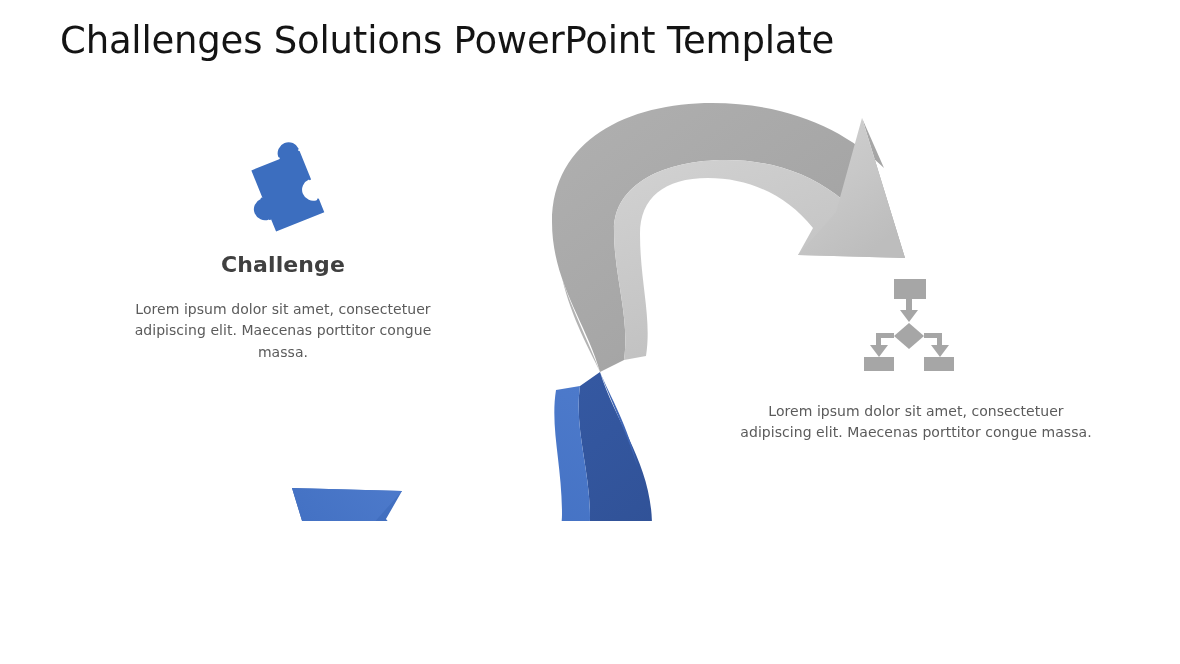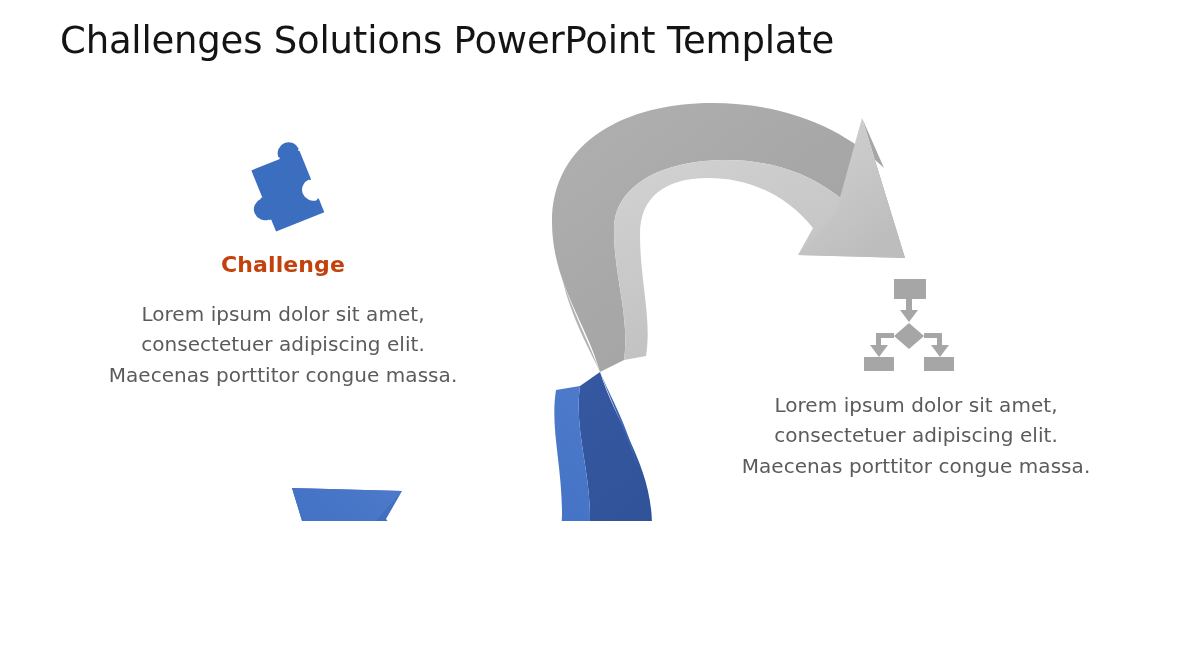--- a/index.html
+++ b/index.html
@@ -73,31 +73,31 @@
   }
   #solution-block {
     left: 722px;
     top: 385px;
     width: 388px;
   }
   .block-heading {
     font-family: "DejaVu Sans", sans-serif;
     font-size: 22px;
     font-weight: 700;
-    color: #c2410c;
+    color: #404040;
     margin: 0 0 22px 0;
     letter-spacing: 0.1px;
   }
   .block-body {
     font-family: "DejaVu Sans", sans-serif;
-    font-size: 20px;
+    font-size: 14px;
     font-weight: 400;
     color: #5b5b5b;
     line-height: 1.52;
-    margin: 5px;
+    margin: 16px;
     letter-spacing: 0.05px;
   }
 </style>
 </head>
 <body>
 
 <div id="slide">
 
   <div id="slide-title">Challenges Solutions PowerPoint Template</div>
 

